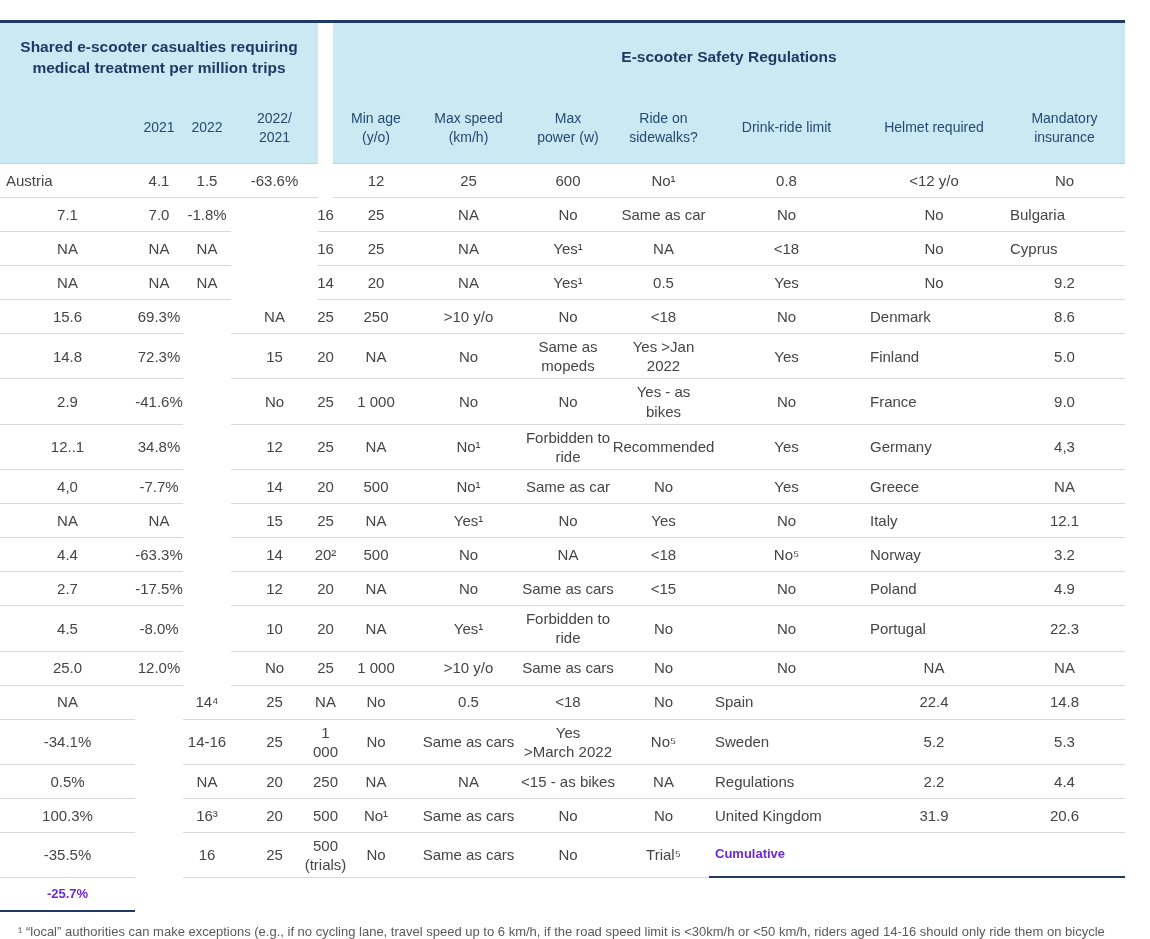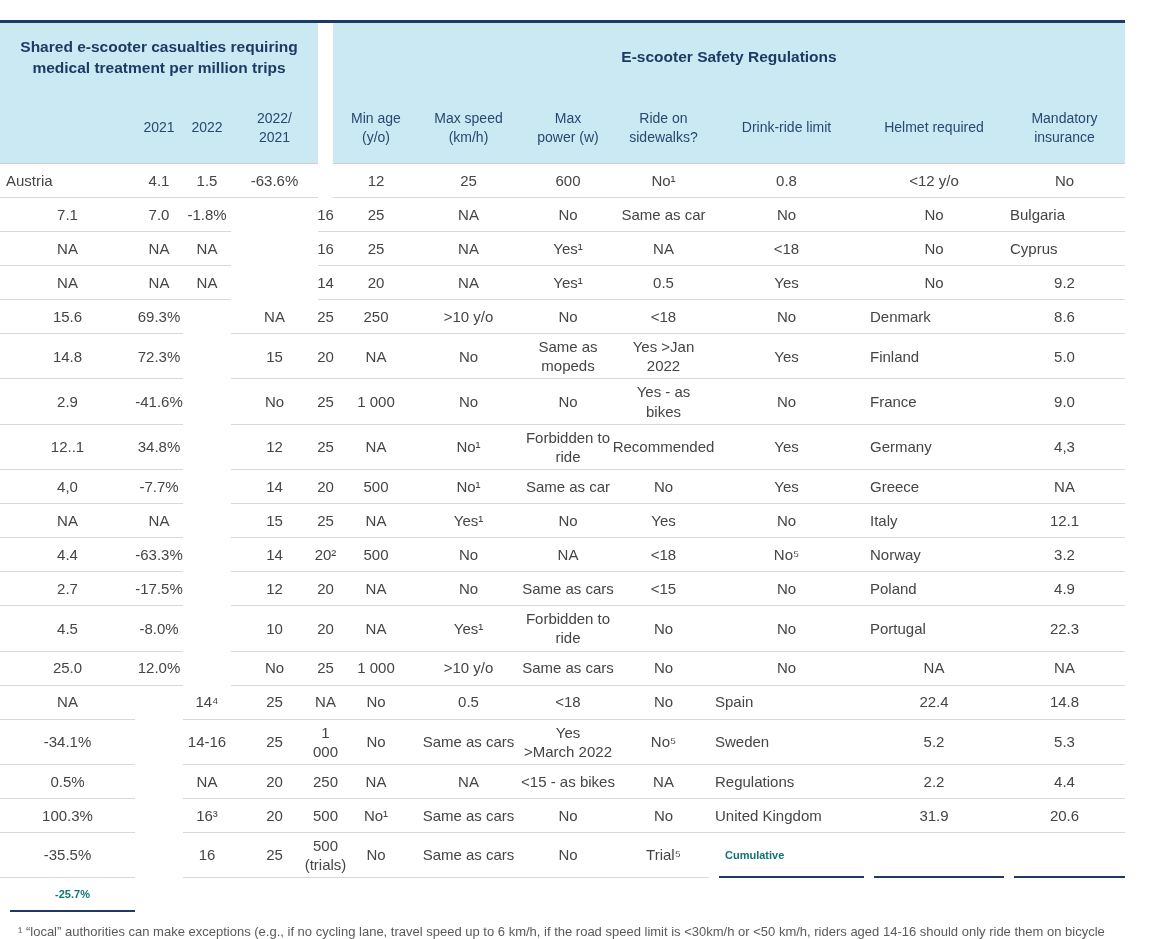--- a/index.html
+++ b/index.html
@@ -33,22 +33,22 @@
   }
   .cell {
     display:flex; align-items:center; justify-content:center;
     font-size:15px; color:#454545; text-align:center; white-space:pre-line;
     border-bottom:1px solid #d9d9d9; min-height:34px;
     padding:3px 3px; line-height:1.28; box-sizing:border-box;
   }
   .cell.country { justify-content:flex-start; text-align:left; padding-left:6px; }
   .gapcell { border-bottom:none; background:#ffffff; padding:0; min-height:0; }
   .cum {
-    border-bottom:2px solid #1e3a64; color:#0f766e; font-weight:bold;
-    min-height:31px; font-size:11px;margin-left:10px;
+    border-bottom:2px solid #1e3a64; color:#6d28d9; font-weight:bold;
+    min-height:31px; font-size:13px;
   }
   .cum-spacer { grid-column:5/13; border-bottom:none; }
   .footnote {
     width:1118px; margin:10px 0 0 18px;
     font-size:13px; line-height:1.5; color:#5a5a5a;
   }
 </style>
 </head>
 <body>
 

